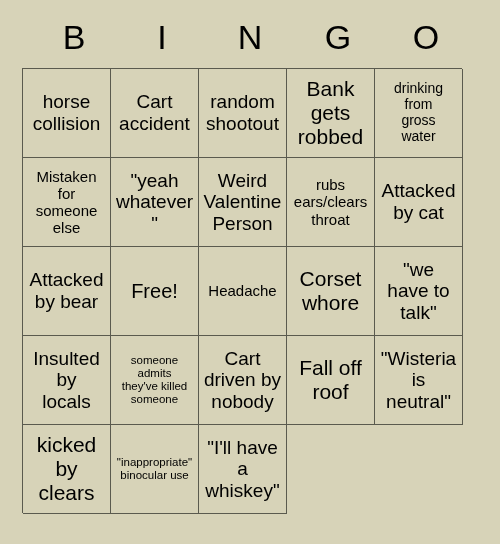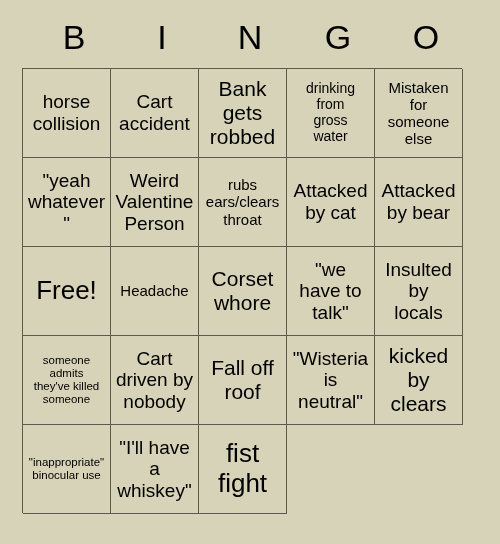--- a/index.html
+++ b/index.html
@@ -60,21 +60,21 @@
     align-items: center;
     justify-content: center;
     text-align: center;
     padding: 2px 3px;
     color: #000000;
     background: #d7d3b8;
     overflow: hidden;
     word-wrap: break-word;
     line-height: 1.14;
   }
-  .sz-xl { font-size: 26px; }
+  .sz-xl { font-size: 20px; }
   .sz-lg { font-size: 21px; }
   .sz-md { font-size: 19px; }
   .sz-sm { font-size: 15px; }
   .sz-xs { font-size: 14px; }
   .sz-xxs { font-size: 11.5px; }
   .cell-text {
     display: block;
     width: 100%;
     white-space: pre-line;
   }
@@ -92,20 +92,24 @@
     </div>
   <div id="bingo-grid">
       <div class="bingo-cell sz-md">
         <span class="cell-text">horse
 collision</span>
       </div>
       <div class="bingo-cell sz-md">
         <span class="cell-text">Cart
 accident</span>
       </div>
+      <div class="bingo-cell sz-md">
+        <span class="cell-text">random
+shootout</span>
+      </div>
       <div class="bingo-cell sz-lg">
         <span class="cell-text">Bank
 gets
 robbed</span>
       </div>
       <div class="bingo-cell sz-xs">
         <span class="cell-text">drinking
 from
 gross
 water</span>
@@ -185,18 +189,14 @@
       </div>
       <div class="bingo-cell sz-xxs">
         <span class="cell-text">"inappropriate"
 binocular use</span>
       </div>
       <div class="bingo-cell sz-md">
         <span class="cell-text">"I'll have
 a
 whiskey"</span>
       </div>
-      <div class="bingo-cell sz-xl">
-        <span class="cell-text">fist
-fight</span>
-      </div>
     </div>
 </div>
 
 </body></html>

